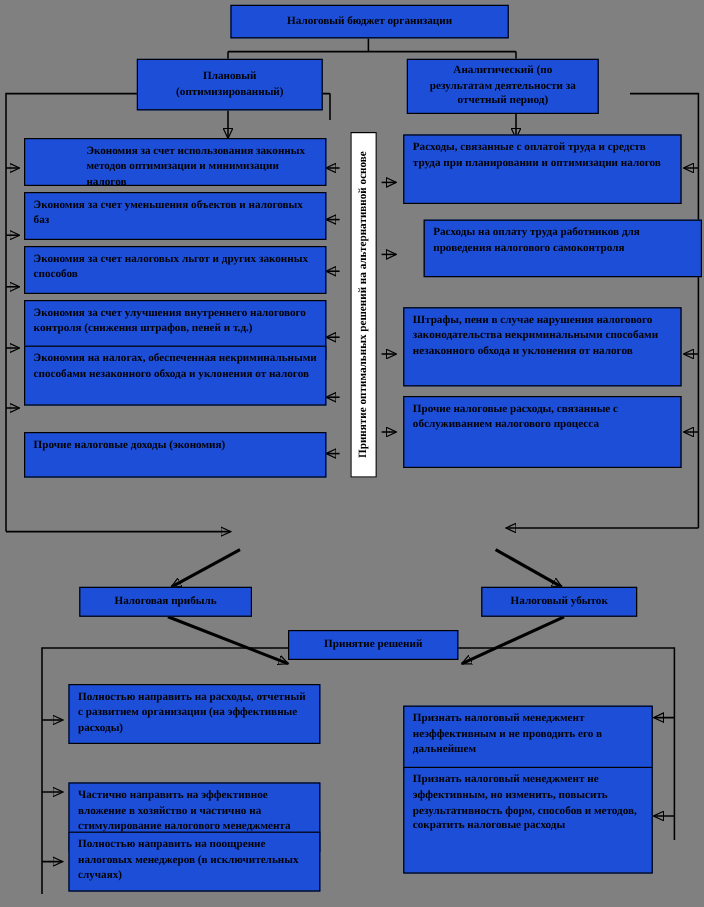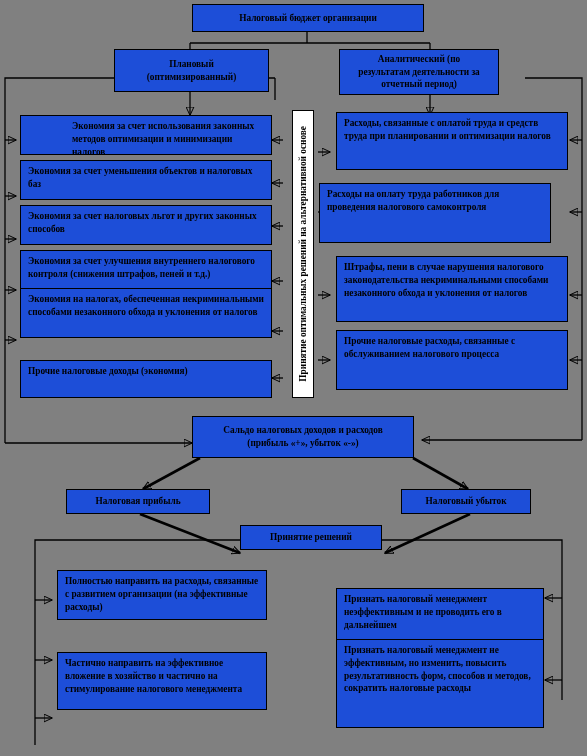--- a/index.html
+++ b/index.html
@@ -183,59 +183,56 @@
   </div>
 
   <div class="box left" style="left:20px; top:360px; width:252px; height:38px;">
     <span class="txt">Прочие налоговые доходы (экономия)</span>
   </div>
 
   <div class="box left" style="left:336px; top:112px; width:232px; height:58px;">
     <span class="txt">Расходы, связанные с оплатой труда и средств труда при планировании и оптимизации налогов</span>
   </div>
 
-  <div class="box left" style="left:319px; top:183px; width:232px; height:60px;">
+  <div class="box left" style="left:353px; top:183px; width:232px; height:48px;">
     <span class="txt">Расходы на оплату труда работников для проведения налогового самоконтроля</span>
   </div>
 
   <div class="box left" style="left:336px; top:256px; width:232px; height:66px;">
     <span class="txt">Штрафы, пени в случае нарушения налогового законодательства некриминальными способами незаконного обхода и уклонения от налогов</span>
   </div>
 
   <div class="box left" style="left:336px; top:330px; width:232px; height:60px;">
     <span class="txt">Прочие налоговые расходы, связанные с обслуживанием налогового процесса</span>
   </div>
 
-  <div class="box center vcenter" style="left:192px; top:416px; width:222px; height:42px;">
-    <span class="txt">
-      <span>Сальдо налоговых доходов и расходов</span><br>
-      <span>(прибыль «+», убыток «-»)</span>
-    </span>
-  </div>
 
   <div class="box left vcenter" style="left:66px; top:489px; width:144px; height:25px;">
     <span class="txt">Налоговая прибыль</span>
   </div>
 
   <div class="box left vcenter" style="left:401px; top:489px; width:130px; height:25px;">
     <span class="txt">Налоговый убыток</span>
   </div>
 
   <div class="box center vcenter" style="left:240px; top:525px; width:142px; height:25px;">
     <span class="txt">Принятие решений</span>
   </div>
 
   <div class="box left" style="left:57px; top:570px; width:210px; height:50px;">
-    <span class="txt">Полностью направить на расходы, связанные с развитием организации (на эффективные расходы)</span>
+    <span class="txt">Полностью направить на расходы, отчетный с развитием организации (на эффективные расходы)</span>
   </div>
 
   <div class="box left" style="left:57px; top:628px; width:210px; height:58px;margin-top:24px;">
     <span class="txt">Частично направить на эффективное вложение в хозяйство и частично на стимулирование налогового менеджмента</span>
   </div>
 
+  <div class="box left" style="left:57px; top:693px; width:210px; height:50px;">
+    <span class="txt">Полностью направить на поощрение налоговых менеджеров (в исключительных случаях)</span>
+  </div>
 
   <div class="box left" style="left:336px; top:588px; width:208px; height:56px;">
     <span class="txt">Признать налоговый менеджмент неэффективным и не проводить его в дальнейшем</span>
   </div>
 
   <div class="box left" style="left:336px; top:639px; width:208px; height:89px;">
     <span class="txt">Признать налоговый менеджмент не эффективным, но изменить, повысить результативность форм, способов и методов, сократить налоговые расходы</span>
   </div>
 
 </div>

